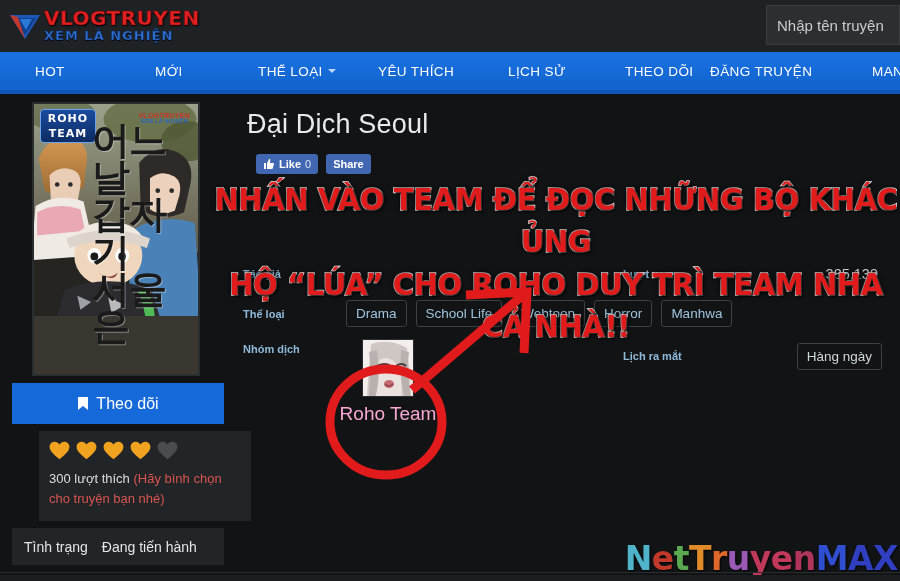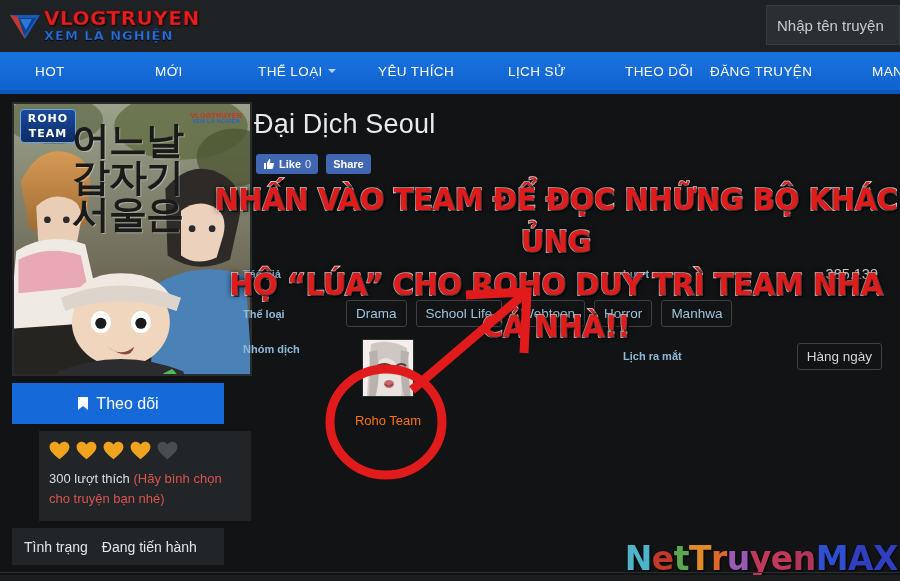--- a/index.html
+++ b/index.html
@@ -90,24 +90,25 @@
     position: absolute; left: 0; top: 90px; width: 900px; height: 4px;
     background: #0d57b8;
   }
 
   
   .content { position: absolute; left: 0; top: 94px; width: 900px; height: 487px; }
 
   
   .left-col { position: absolute; left: 12px; top: 8px; width: 212px; }
   .cover {
-    width: 240px; height: 274px;
+    width: 168px; height: 274px;
     border: 2px solid #2a2d2f;
     position: relative; overflow: hidden;
     background: #3a3630;
+    margin-left: 20px;
   }
   .cover-art { position: absolute; inset: 0; }
   .roho-badge {
     position: absolute; left: 6px; top: 5px;
     width: 56px; height: 34px;
     background: linear-gradient(180deg,#1a4a9e,#0d2d63);
     border: 1.5px solid #6da3e8;
     border-radius: 4px;
     color: #fff; font-size: 11px; font-weight: 900;
     line-height: 15px; text-align: center;
@@ -158,21 +159,21 @@
     display: flex; align-items: center; gap: 14px;
     padding: 0 12px;
     font-size: 14px; color: #e3e6e8;
   }
 
   
   .right-col { position: absolute; left: 243px; top: 8px; right: 10px; }
   .title {
     font-size: 27px; color: #e8eaec; font-weight: 400;
     letter-spacing: .2px; line-height: 1.1;
-    margin: 8px 0 14px 11px;
+    margin: 8px 0 14px 4px;
   }
   .social { display: flex; gap: 8px; margin-left: 13px; }
   .fb-like, .fb-share {
     height: 20px; border-radius: 3px;
     background: #4267B2;
     color: #fff; font-size: 11px; font-weight: 700;
     display: flex; align-items: center; gap: 4px;
     padding: 0 7px; cursor: pointer;
   }
   .fb-like .cnt { font-weight: 400; color: #dbe3f3; }
@@ -209,21 +210,21 @@
     margin-left: auto; margin-right: 8px; cursor: pointer;
   }
   .team {
     display: flex; flex-direction: column; align-items: center;
     cursor: pointer; width: 84px;
   }
   .team-avatar {
     width: 52px; height: 58px; overflow: hidden;
     background: #efe7e4; border: 1px solid #2a2d2f;
   }
-  .team-name { color: #f97316; font-size: 13px; margin-top: 16px; white-space: nowrap; }
+  .team-name { color: #f9a8d4; font-size: 19px; margin-top: 6px; white-space: nowrap; }
 
   
   .overlay { position: absolute; inset: 0; pointer-events: none; }
   .banner-text {
     position: absolute; left: 212px; top: 178px; width: 688px;
     text-align: center;
     font-family: "DejaVu Sans", sans-serif;
     font-weight: 900;
     font-size: 29px;
     line-height: 1.38;

